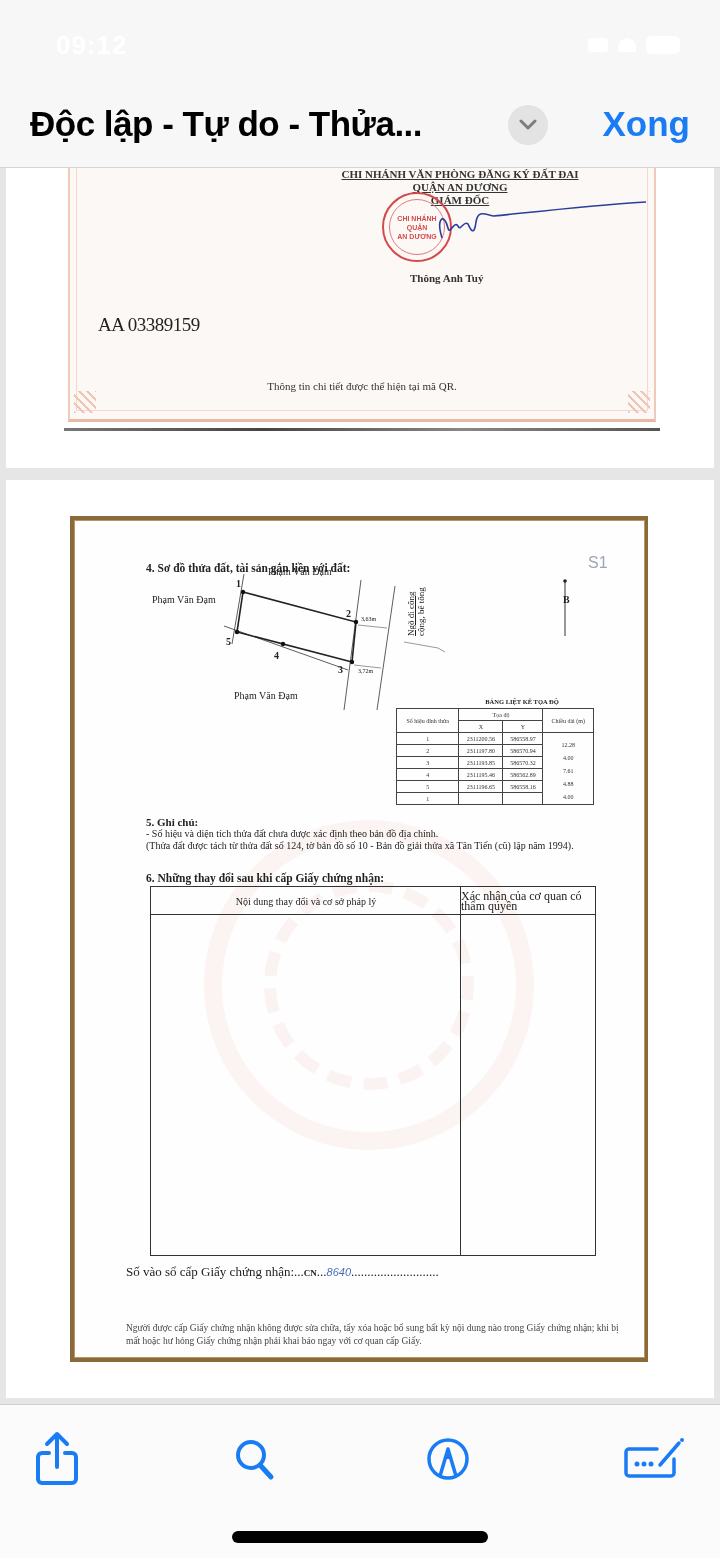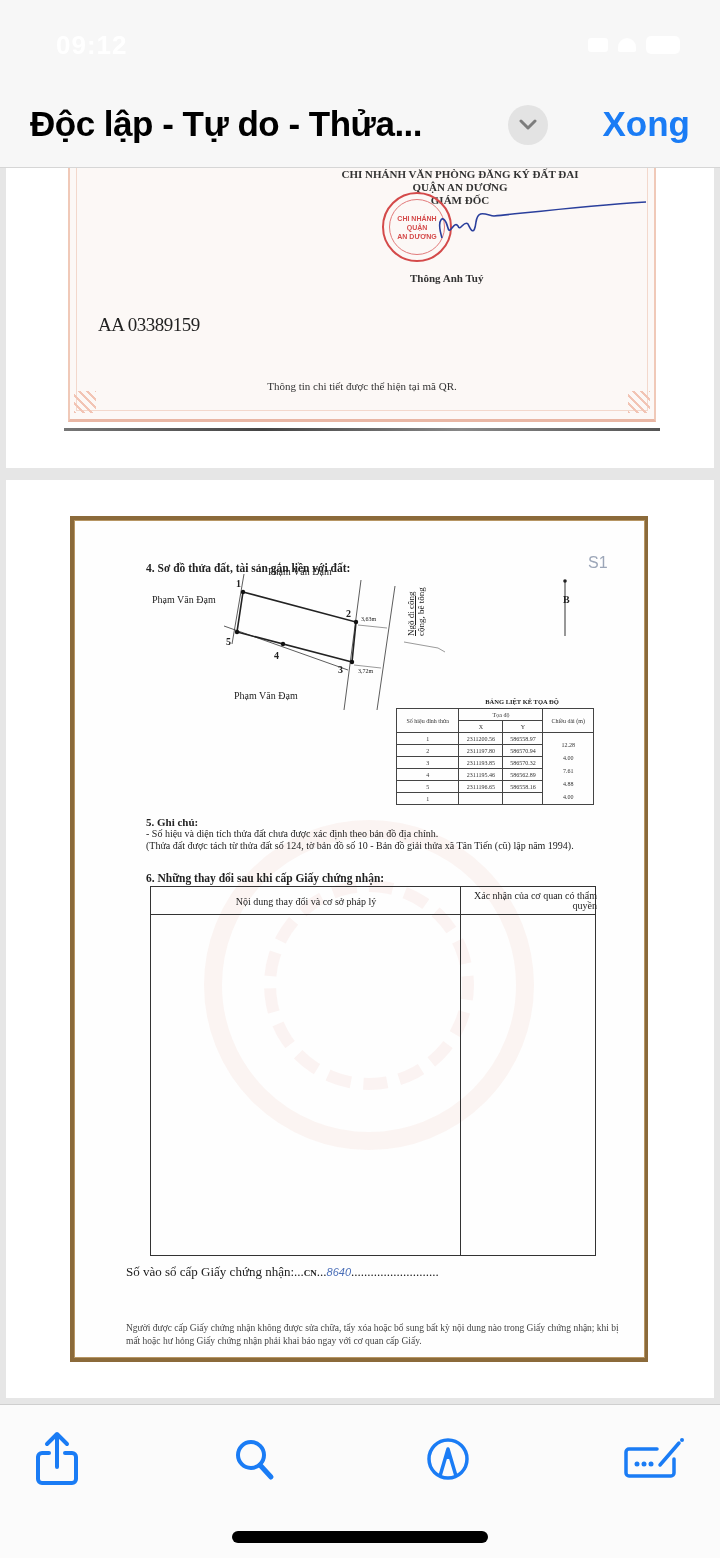--- a/index.html
+++ b/index.html
@@ -20,21 +20,21 @@
 
   
   .content { position: absolute; top: 168px; left: 0; width: 720px; height: 1236px; background: #e6e6e6; overflow: hidden; }
   .page { position: absolute; left: 6px; width: 708px; background: #ffffff; }
   .page1 { top: -30px; height: 330px; }
   .page2 { top: 312px; height: 918px; }
 
   
   .cert1 { position: absolute; left: 62px; top: 0; width: 588px; height: 284px; background: #fcf8f6; border-left: 2px solid #f0c9b8; border-right: 2px solid #f0c9b8; border-bottom: 3px solid #e9b7a5; }
   .cert1::before { content: ""; position: absolute; inset: 0 6px 8px 6px; border-left: 1px solid #f3d8cc; border-right: 1px solid #f3d8cc; border-bottom: 1px solid #f3d8cc; }
-  .office { position: absolute; left: 240px; top: 30px; width: 300px; text-align: center; font-family: "Liberation Serif", serif; font-size: 11px; font-weight: bold; color: #333; line-height: 13px; }
+  .office { position: absolute; left: 240px; top: 30px; width: 300px; text-align: center; font-family: "Liberation Serif", serif; font-size: 11px; font-weight: bold; color: #333; line-height: 13px; text-decoration: underline; }
   .stamp { position: absolute; left: 312px; top: 54px; width: 70px; height: 70px; border-radius: 50%; border: 2px solid #d44a4a; display: flex; flex-direction: column; align-items: center; justify-content: center; color: #d44a4a; font-size: 7px; font-weight: bold; line-height: 9px; }
   .stamp::after { content: ""; position: absolute; inset: 5px; border-radius: 50%; border: 1px solid #e27a7a; }
   .signature { position: absolute; left: 364px; top: 60px; }
   .signer { position: absolute; left: 340px; top: 134px; font-family: "Liberation Serif", serif; font-size: 11px; font-weight: bold; color: #333; }
   .serial { position: absolute; left: 28px; top: 176px; font-family: "Liberation Serif", serif; font-size: 19px; color: #222; letter-spacing: -0.5px; }
   .qrnote { position: absolute; left: 0; top: 242px; width: 100%; text-align: center; font-family: "Liberation Serif", serif; font-size: 11px; color: #333; }
   .scanline { position: absolute; left: 58px; top: 290px; width: 596px; height: 3px; background: linear-gradient(90deg,#777,#444,#888,#555); }
   .corner { position: absolute; bottom: 6px; width: 22px; height: 22px; background: repeating-linear-gradient(45deg,#f2c4b4 0 2px,transparent 2px 6px); }
 
   
@@ -52,21 +52,21 @@
   table.coords { position: absolute; left: 322px; top: 188px; width: 198px; border-collapse: collapse; font-family: "Liberation Serif", serif; font-size: 6px; color: #333; }
   table.coords td, table.coords th { border: 1px solid #444; text-align: center; height: 12px; font-weight: normal; padding: 0 2px; }
   table.coords .len { vertical-align: top; line-height: 13px; padding-top: 6px; }
 
   .notes { position: absolute; left: 72px; top: 296px; width: 490px; font-size: 10px; line-height: 12px; }
   .notes .nh { font-weight: bold; font-size: 11px; }
   .h6 { position: absolute; left: 72px; top: 352px; font-size: 11.5px; font-weight: bold; }
   .changes { position: absolute; left: 76px; top: 366px; width: 446px; height: 370px; border: 1px solid #333; }
   .changes .hdr { position: absolute; left: 0; top: 0; width: 100%; height: 28px; border-bottom: 1px solid #333; }
   .changes .c1 { position: absolute; left: 0; top: 0; width: 310px; height: 28px; display: flex; align-items: center; justify-content: center; font-size: 10px; }
-  .changes .c2 { position: absolute; left: 310px; top: 0; width: 136px; height: 28px; display: flex; align-items: center; justify-content: center; text-align: right; font-size: 10px; line-height: 10px; }
+  .changes .c2 { position: absolute; left: 310px; top: 0; width: 136px; height: 28px; display: flex; align-items: center; justify-content: center; text-align: left; font-size: 12px; line-height: 10px; }
   .changes .vline { position: absolute; left: 309px; top: 0; width: 1px; height: 100%; background: #333; }
   .watermark { position: absolute; left: 130px; top: 300px; width: 330px; height: 330px; border-radius: 50%; border: 18px solid rgba(230,170,160,0.12); }
   .watermark2 { position: absolute; left: 190px; top: 360px; width: 210px; height: 210px; border-radius: 50%; border: 12px dashed rgba(230,170,160,0.13); }
   .regno { position: absolute; left: 52px; top: 744px; font-size: 13px; }
   .regno .cn { font-weight: bold; font-size: 9px; }
   .regno .hand { color: #4b6fb8; font-style: italic; font-family: "Liberation Sans", sans-serif; font-size: 11px; }
   .warn { position: absolute; left: 52px; top: 770px; width: 500px; font-size: 9.5px; line-height: 13px; color: #444; margin-top: 32px; }
 
   
   .toolbar { position: absolute; top: 1404px; left: 0; width: 720px; height: 154px; background: #fbfbfb; border-top: 1px solid #cfcfcf; }

